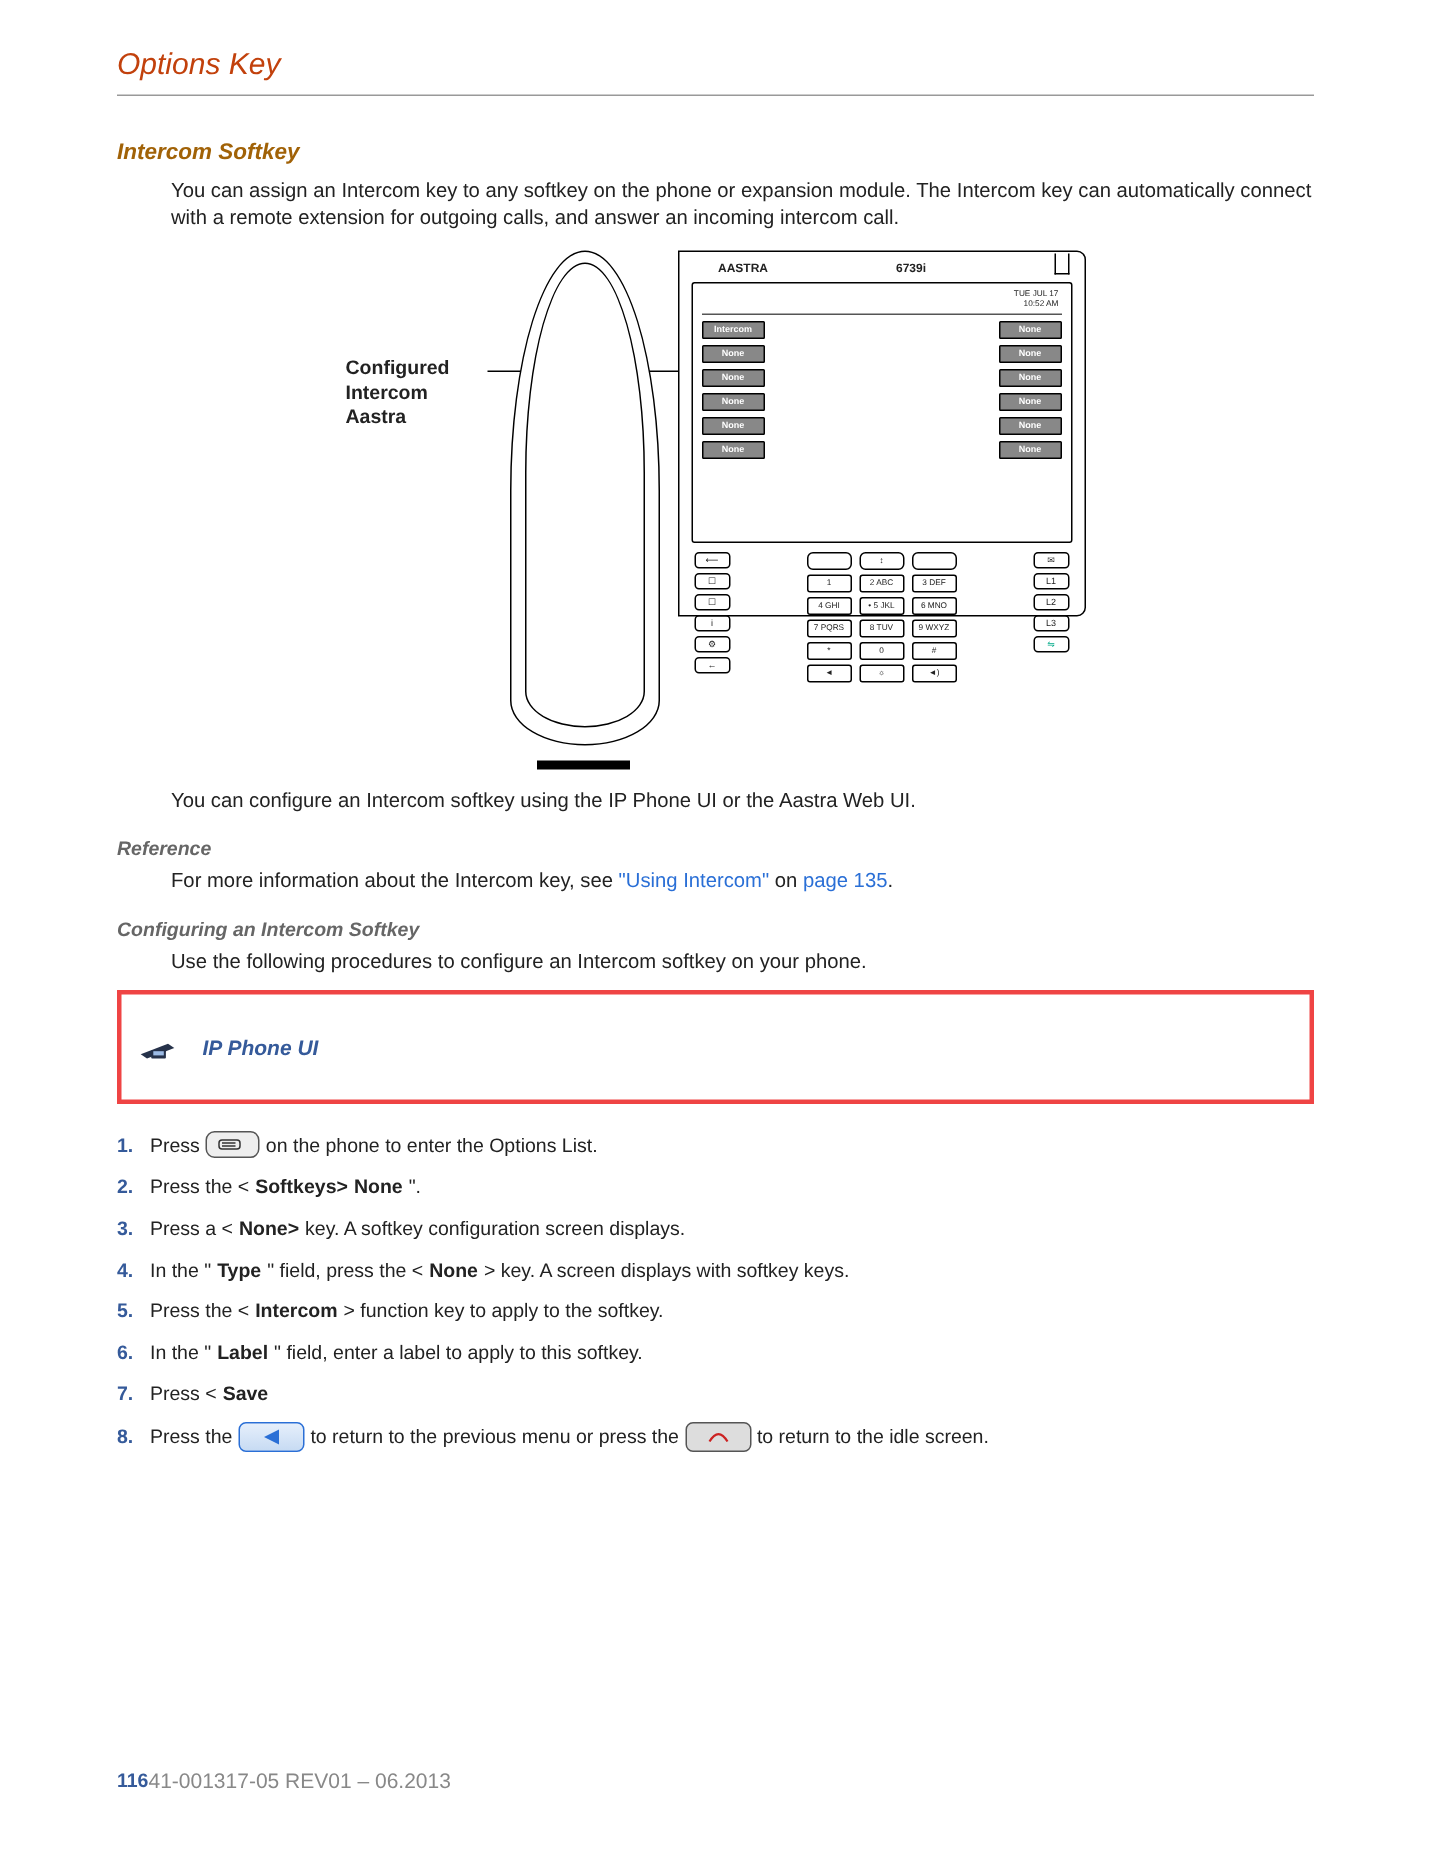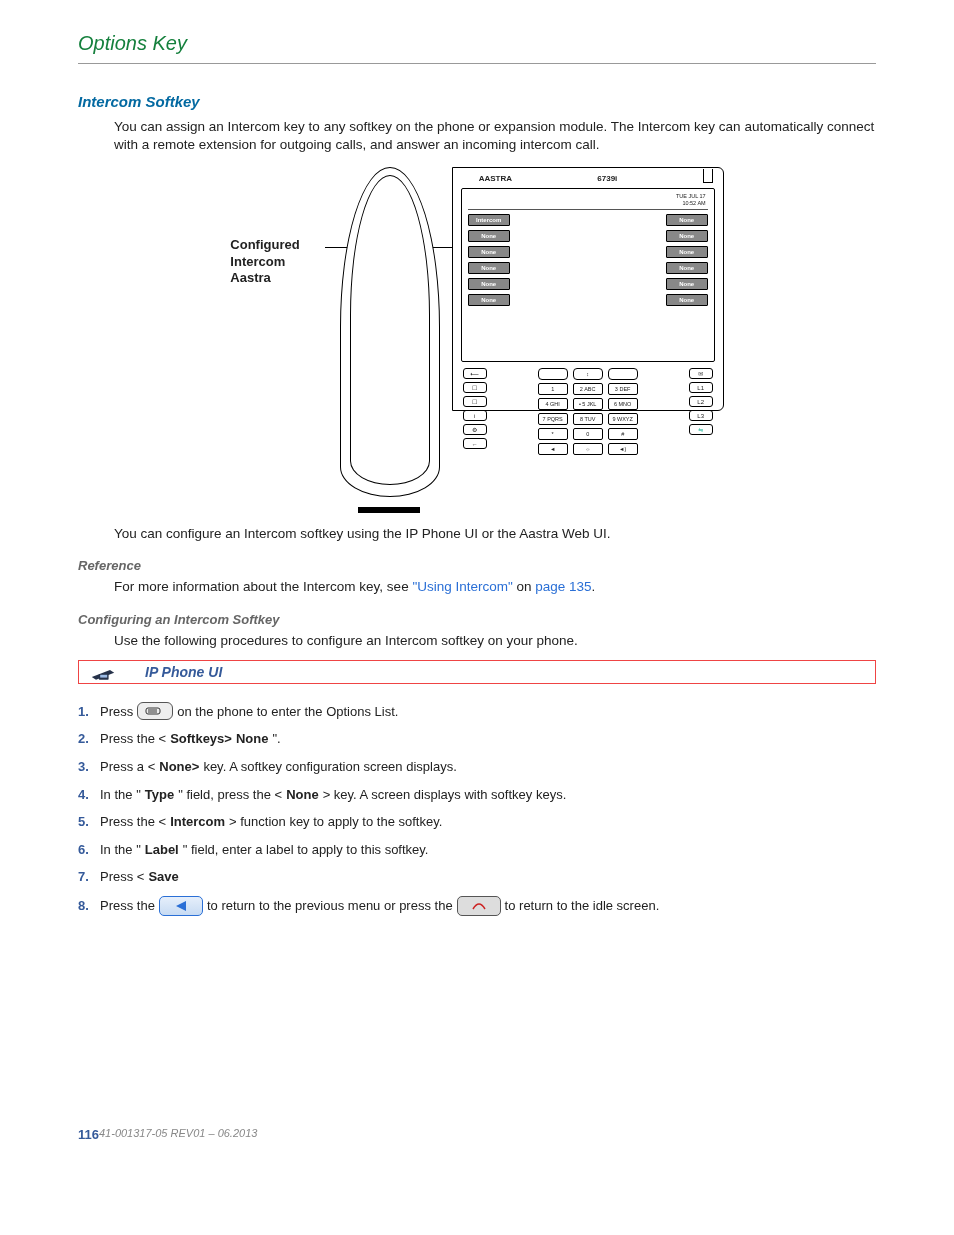--- a/index.html
+++ b/index.html
@@ -8,29 +8,29 @@
     font-size: 14px;
     color: #222;
     width: 954px;
     background: #fff;
     padding: 30px 78px 20px 78px;
     line-height: 1.35;
   }
   .header-title {
     font-style: italic;
     font-size: 20px;
-    color: #15803d;
+    color: #c2410c;
     padding-bottom: 6px;
     border-bottom: 1px solid #999;
     margin-bottom: 28px;
   }
   .h2 {
     font-style: italic;
     font-weight: bold;
-    color: #0369a1;
+    color: #a16207;
     font-size: 15px;
     margin-bottom: 6px;
   }
   .h3 {
     font-style: italic;
     font-weight: bold;
     color: #666;
     font-size: 13px;
     margin-top: 14px;
     margin-bottom: 4px;
@@ -169,25 +169,25 @@
     border-radius: 2px;
     font-size: 5.5px;
     display: flex; align-items: center; justify-content: center;
     padding: 0 1px;
   }
   .dial-btn.nav { border-radius: 4px; }
   .red { color: #c00; }
   .line-col { display: flex; flex-direction: column; gap: 3px; }
 
   .procedure-box {
-    border: 1px solid #ef4444;
-    padding: 0 10px;
+    border: 3px solid #ef4444;
+    padding: 24px 10px;
     display: flex;
     align-items: center;
-    gap: 28px;
+    gap: 16px;
     margin: 10px 0 18px 0;
   }
   .proc-title {
     font-style: italic;
     font-weight: bold;
     color: #355a9a;
     font-size: 14px;
   }
   .phone-icon-svg { width: 28px; height: 22px; }
 
@@ -234,21 +234,21 @@
     border-top: 5px solid transparent;
     border-bottom: 5px solid transparent;
     border-right: 10px solid #2a6fd6;
   }
   .footer {
     display: flex;
     margin-top: 210px;
     font-size: 11px;
   }
   .page-num { font-weight: bold; color: #355a9a; font-size: 13px; }
-  .doc-id { color: #888; font-size: 11px; font-style: italic; }
+  .doc-id { color: #888; font-size: 14px; }
   b { font-weight: bold; }
 </style>
 </head>
 <body>
 
 <div class="header-title">Options Key</div>
 
 <div class="h2">Intercom Softkey</div>
 <p>You can assign an Intercom key to any softkey on the phone or expansion module. The Intercom key can automatically connect with a remote extension for outgoing calls, and answer an incoming intercom call.</p>
 

